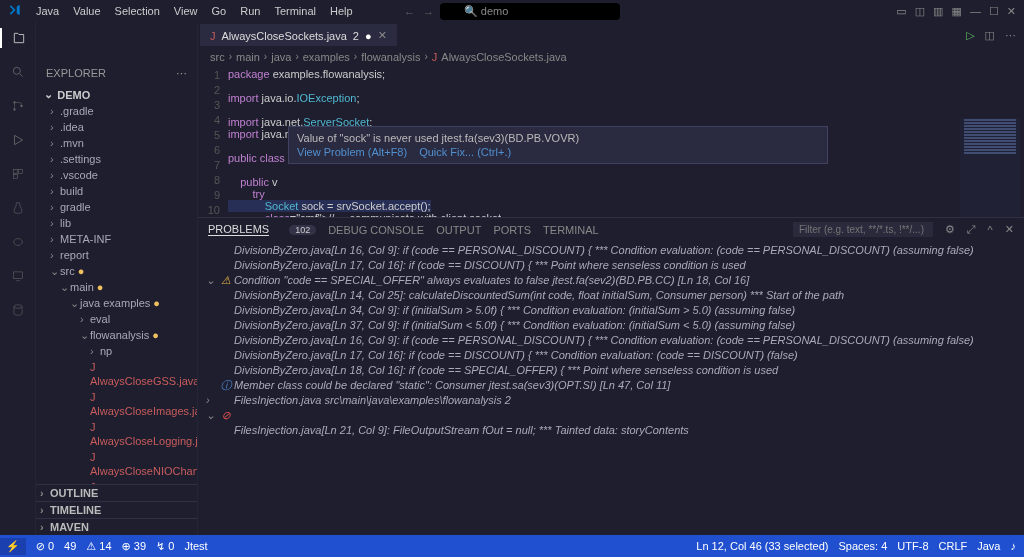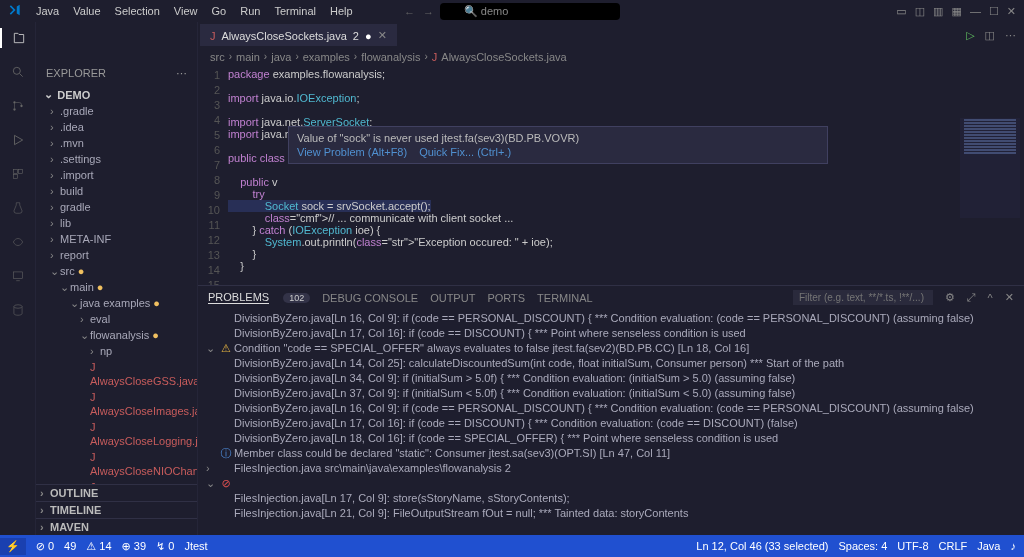--- a/index.html
+++ b/index.html
@@ -36,29 +36,29 @@
 .code { flex: 1; display: flex; background: #1e1e2e; font-family: Consolas, monospace; font-size: 11px; position: relative; overflow: hidden; }
 .gutter { width: 30px; text-align: right; color: #555; padding-right: 8px; line-height: 15px; padding-top: 2px; }
 .lines { flex: 1; padding-top: 2px; white-space: pre; color: #ccc; line-height: 12px; position: relative; }
 .kw { color: #c080d0; }
 .type { color: #50b8d0; }
 .selline { background: rgba(60,80,160,0.35); display: inline-block; }
 .hover-box { position: absolute; top: 60px; left: 90px; width: 540px; background: #2a2a40; border: 1px solid #404060; padding: 4px 8px; font-size: 10.5px; line-height: 14px; z-index: 10; color: #bbb; }
 .hover-box .link { color: #5090d0; margin-right: 12px; cursor: pointer; }
 .minimap { position: absolute; top: 52px; right: 4px; width: 60px; height: 100px; background: #23233a; opacity: 0.7; }
 .minimap div { height: 2px; margin: 1px 4px; background: #506090; }
-.panel { height: 250px; border-top: 1px solid #303045; display: flex; flex-direction: column; }
+.panel { height: 318px; border-top: 1px solid #303045; display: flex; flex-direction: column; }
 .panel-tabs { display: flex; gap: 12px; padding: 4px 10px; font-size: 10px; color: #888; align-items: center; }
 .panel-tabs .ptab { text-transform: uppercase; cursor: pointer; }
 .panel-tabs .ptab.active { color: #ddd; border-bottom: 1px solid #ddd; }
-.panel-tabs .pbadge { background: #333348; border-radius: 8px; padding: 0 6px; font-size: 9px; margin-left: 2px; color: #ccc; }
+.panel-tabs .pbadge { background: #333348; border-radius: 8px; padding: 0 6px; font-size: 9px; margin-left: 8px; color: #ccc; }
 .panel-tabs .spacer { flex: 1; }
 .panel-tabs .filter { background: #2a2a3c; border: none; color: #888; padding: 2px 6px; width: 140px; font-size: 10px; }
 .panel-body { flex: 1; overflow-y: auto; padding: 2px 8px; font-size: 10px; }
-.prow { display: flex; align-items: flex-start; padding: 1px 0; color: #aab; line-height: 13px; }
+.prow { display: flex; align-items: flex-start; padding: 1px 0; color: #aab; line-height: 13px; font-style: italic; }
 .prow .picon { width: 16px; color: #e0b040; text-align: center; }
 .prow .picon.err { color: #e05050; }
 .prow .picon.info { color: #5090e0; }
 .prow .pchev { width: 12px; color: #888; }
 .prow .ptxt { flex: 1; }
 .statusbar { position: absolute; bottom: 0; left: 0; right: 0; height: 22px; background: #2050d0; color: #fff; display: flex; align-items: center; padding: 0 8px; gap: 10px; font-size: 10px; }
 .statusbar .sitem { display: flex; align-items: center; gap: 3px; }
 .statusbar .spacer { flex: 1; }
 .sidebar-bottom .tree-item { padding-left: 4px; border-top: 1px solid #303045; font-weight: bold; font-size: 10px; color: #bbb; }
 svg { width: 14px; height: 14px; fill: currentColor; }
@@ -177,21 +177,21 @@
         <div class="tree-item folder" style="--indent: 14px;">
           <span class="chev">›</span>
           <span>.mvn</span>
         </div>
         <div class="tree-item folder" style="--indent: 14px;">
           <span class="chev">›</span>
           <span>.settings</span>
         </div>
         <div class="tree-item folder" style="--indent: 14px;">
           <span class="chev">›</span>
-          <span>.import</span>
+          <span>.vscode</span>
         </div>
         <div class="tree-item folder" style="--indent: 14px;">
           <span class="chev">›</span>
           <span>build</span>
         </div>
         <div class="tree-item folder" style="--indent: 14px;">
           <span class="chev">›</span>
           <span>gradle</span>
         </div>
         <div class="tree-item folder" style="--indent: 14px;">
@@ -407,25 +407,20 @@
             <span class="ptxt">Member class could be declared "static": Consumer  jtest.sa(sev3)(OPT.SI)  [Ln 47, Col 11]</span>
           </div>
           <div class="prow">
             <span class="pchev">›</span>
             <span class="picon"></span>
             <span class="ptxt">FilesInjection.java  src\main\java\examples\flowanalysis   2</span>
           </div>
           <div class="prow">
             <span class="pchev">⌄</span>
             <span class="picon err">⊘</span>
-          </div>
-          <div class="prow">
-            <span class="pchev"></span>
-            <span class="picon"></span>
-            <span class="ptxt">FilesInjection.java[Ln 17, Col 9]: store(sStoryName, sStoryContents);</span>
           </div>
           <div class="prow">
             <span class="pchev"></span>
             <span class="picon"></span>
             <span class="ptxt">FilesInjection.java[Ln 21, Col 9]: FileOutputStream fOut = null; *** Tainted data: storyContents</span>
           </div>
         </div>
     </div>
   </div>
 </div>

